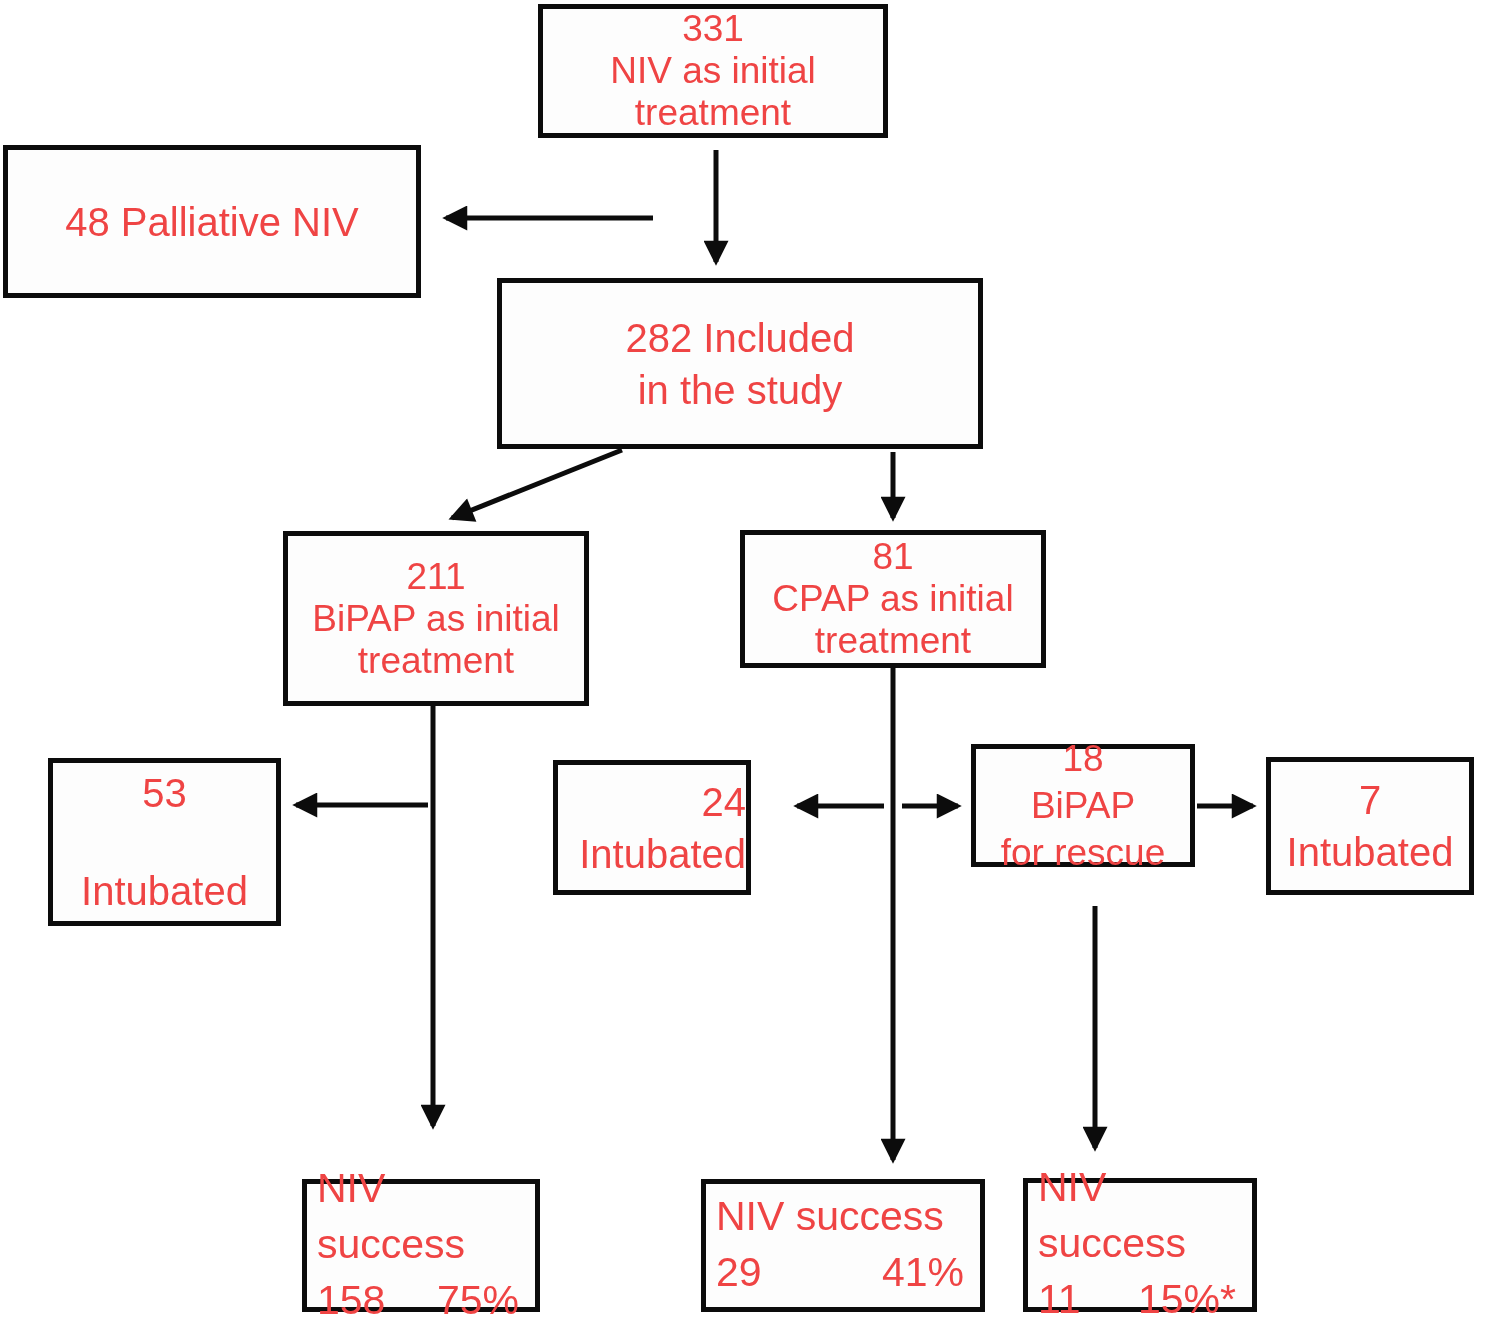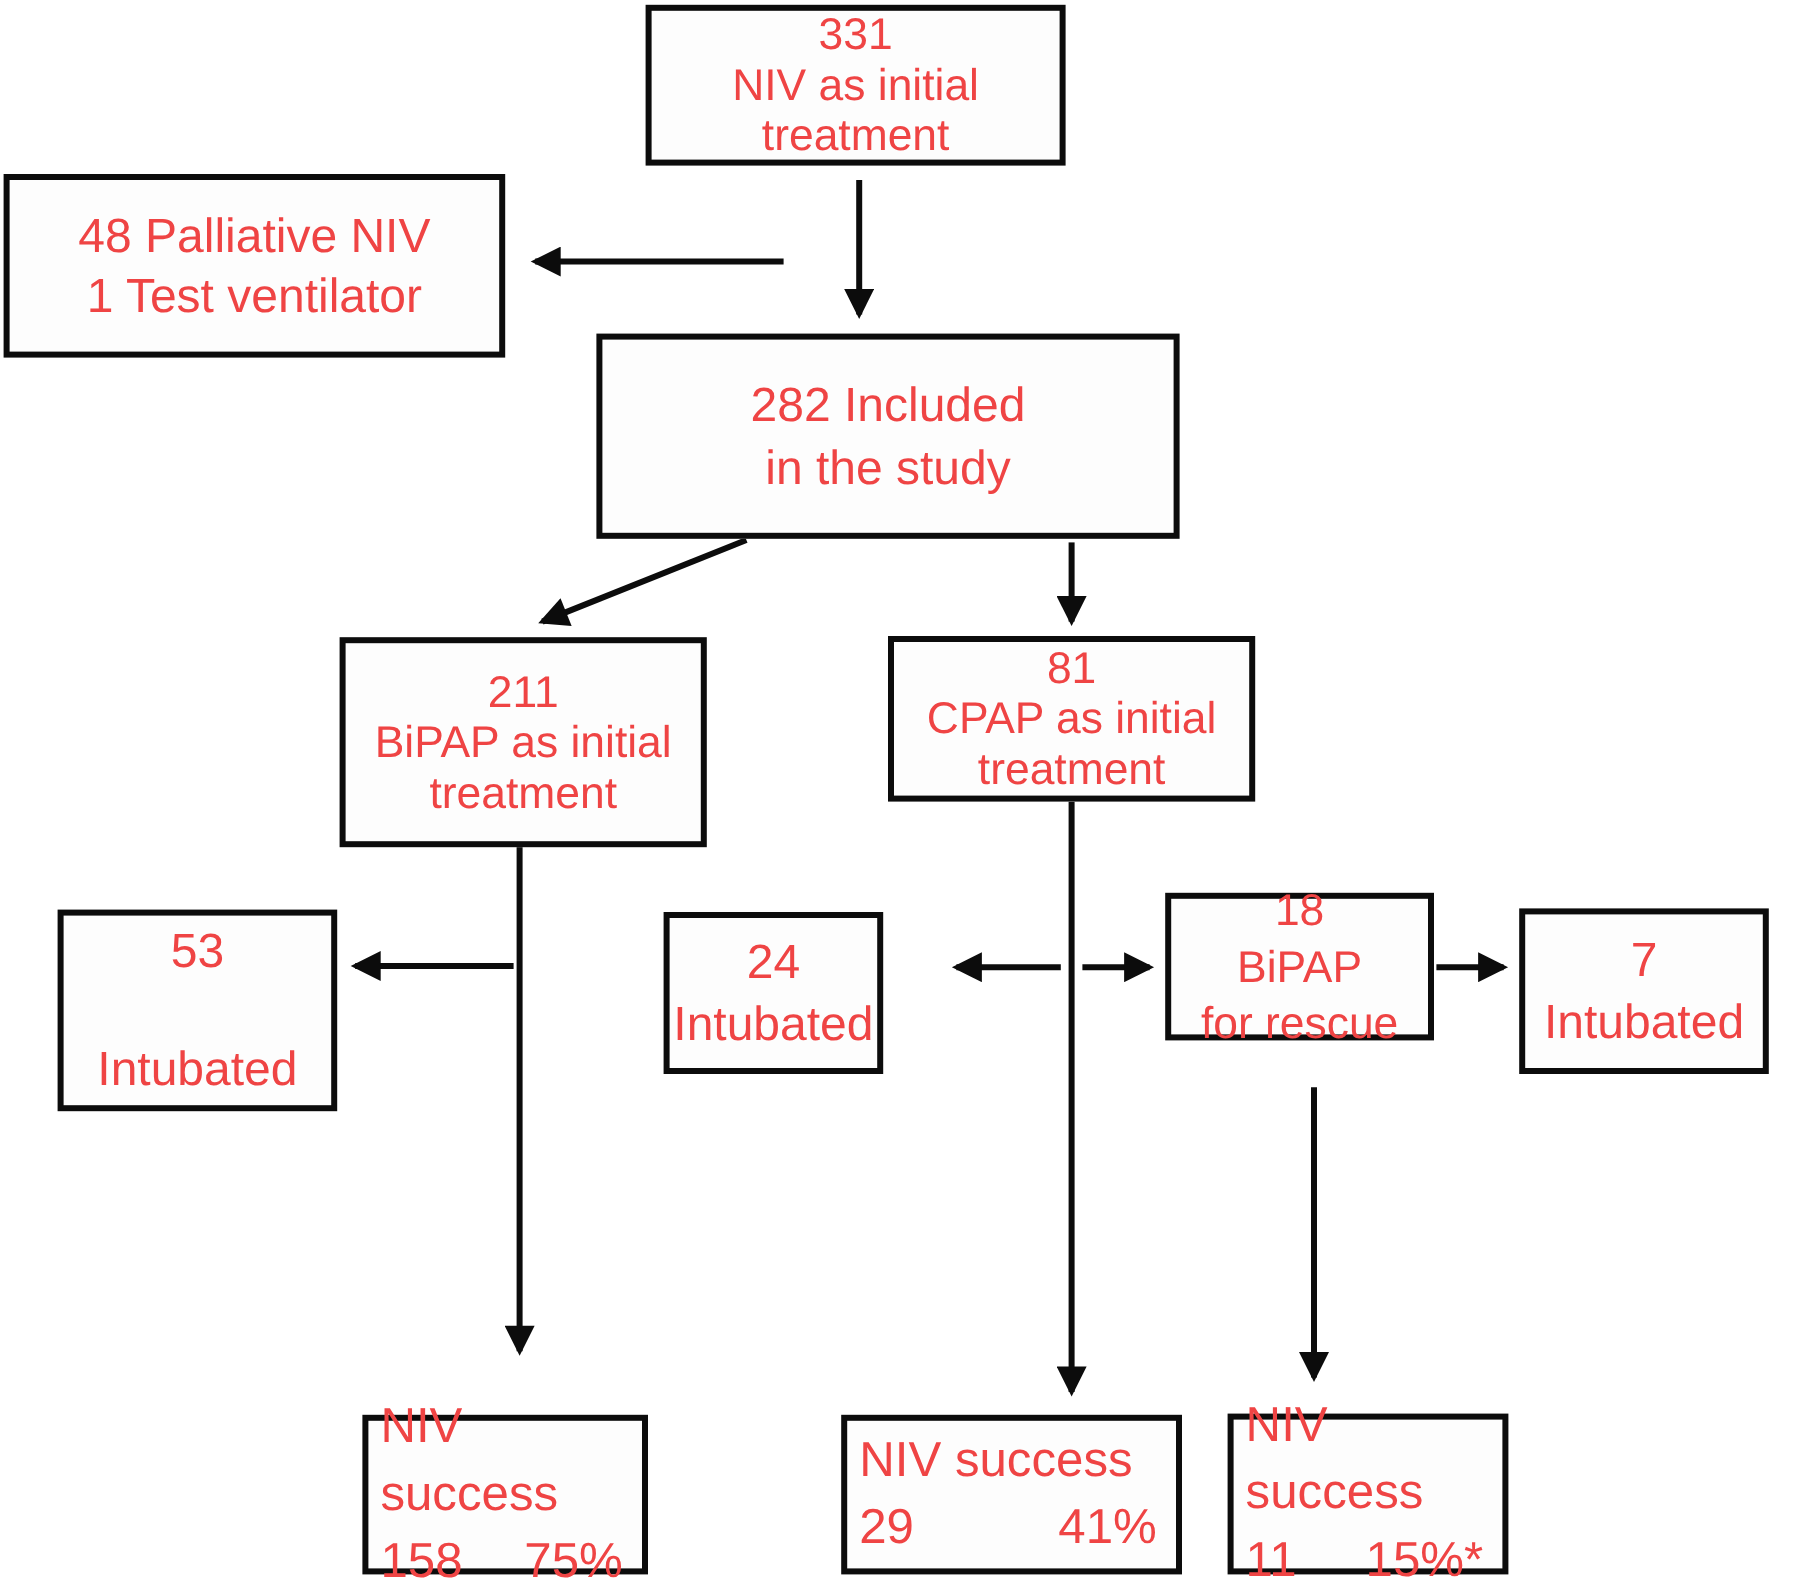--- a/index.html
+++ b/index.html
@@ -34,21 +34,21 @@
     text-align: center;
     font-size: 37px;
     line-height: 42px;
   }
   .box-niv-initial    { left: 538px; top: 4px;    width: 350px; height: 134px; }
   .box-excluded       { left: 3px;   top: 145px;  width: 418px; height: 153px; font-size: 40px; line-height: 50px; }
   .box-included       { left: 497px; top: 278px;  width: 486px; height: 171px; font-size: 40px; line-height: 52px; }
   .box-bipap          { left: 283px; top: 531px;  width: 306px; height: 175px; }
   .box-cpap           { left: 740px; top: 530px;  width: 306px; height: 138px; }
   .box-intubated-53   { left: 48px;  top: 758px;  width: 233px; height: 168px; font-size: 40px; line-height: 52px; gap: 46px; }
-  .box-intubated-24   { left: 553px; top: 760px;  width: 183px; height: 135px; font-size: 40px; line-height: 52px; }
+  .box-intubated-24   { left: 553px; top: 760px;  width: 198px; height: 135px; font-size: 40px; line-height: 52px; align-items: flex-end; }
   .box-rescue         { left: 971px; top: 744px;  width: 224px; height: 123px; line-height: 47px; }
   .box-intubated-7    { left: 1266px; top: 757px; width: 208px; height: 138px; font-size: 40px; line-height: 52px; }
   .box-success {
     align-items: stretch;
     text-align: left;
     font-size: 41px;
     line-height: 56px;
     padding: 2px 16px 6px 10px;
   }
   .box-success-bipap  { left: 302px; top: 1179px; width: 238px; height: 133px; }
@@ -86,21 +86,20 @@
   </svg>
 
   <div class="box box-niv-initial">
     <div>331</div>
     <div>NIV as initial</div>
     <div>treatment</div>
   </div>
 
   <div class="box box-excluded">
     <div>48 Palliative NIV</div>
-    <div>1 Test ventilator</div>
   </div>
 
   <div class="box box-included">
     <div>282 Included</div>
     <div>in the study</div>
   </div>
 
   <div class="box box-bipap">
     <div>211</div>
     <div>BiPAP as initial</div>

